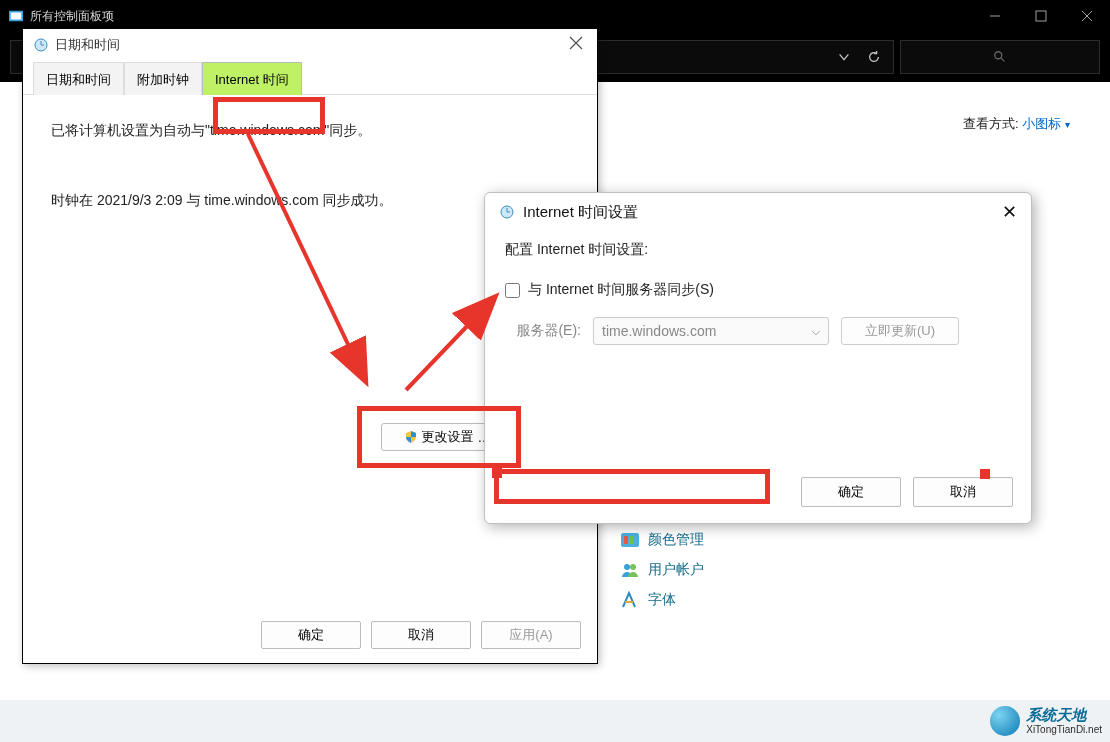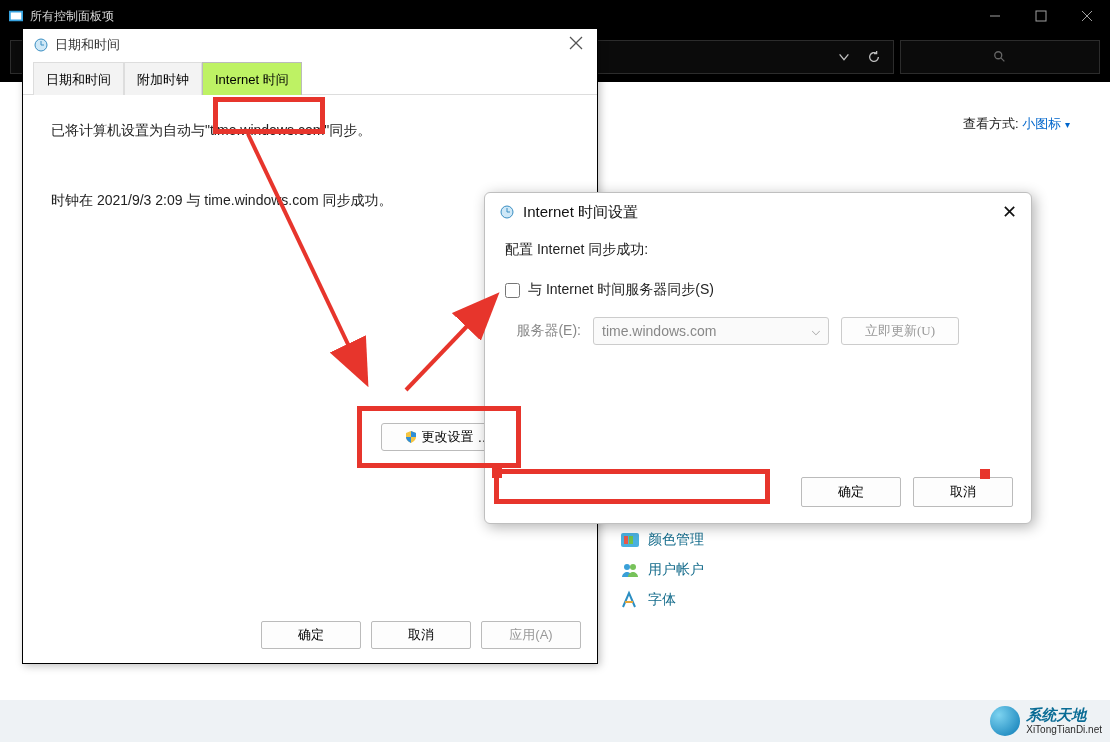--- a/index.html
+++ b/index.html
@@ -259,21 +259,20 @@
     }
     .combo .caret { color: #999; font-size: 11px; }
     .update-btn {
       width: 118px;
       height: 28px;
       border: 1px solid #ccc;
       background: #fdfdfd;
       color: #999;
       border-radius: 3px;
       font-size: 13px;
-      font-family: Liberation Serif, serif;
     }
     .its-footer {
       position: absolute;
       bottom: 16px;
       right: 18px;
       display: flex;
       gap: 12px;
     }
     .its-footer .btn { width: 100px; height: 30px; }
     
@@ -446,21 +445,21 @@
           <circle cx="8" cy="8" r="6" fill="#cfe8f7" stroke="#3a8ec2"></circle>
           <line x1="8" y1="8" x2="8" y2="4" stroke="#3a8ec2"></line>
           <line x1="8" y1="8" x2="11" y2="8" stroke="#3a8ec2"></line>
         </svg>
     </span>
     <span>Internet 时间设置</span>
     <span class="t-spacer"></span>
     <span class="t-close">✕</span>
   </div>
   <div class="its-body">
-    <div class="cfg-label">配置 Internet 同步成功:</div>
+    <div class="cfg-label">配置 Internet 时间设置:</div>
     <div class="checkbox-row">
       <input type="checkbox" style="">
       <span>与 Internet 时间服务器同步(S)</span>
     </div>
     <div class="server-row">
       <span class="server-label">服务器(E):</span>
       <div class="combo">
         <span>time.windows.com</span>
         <span class="caret">⌵</span>
       </div>

